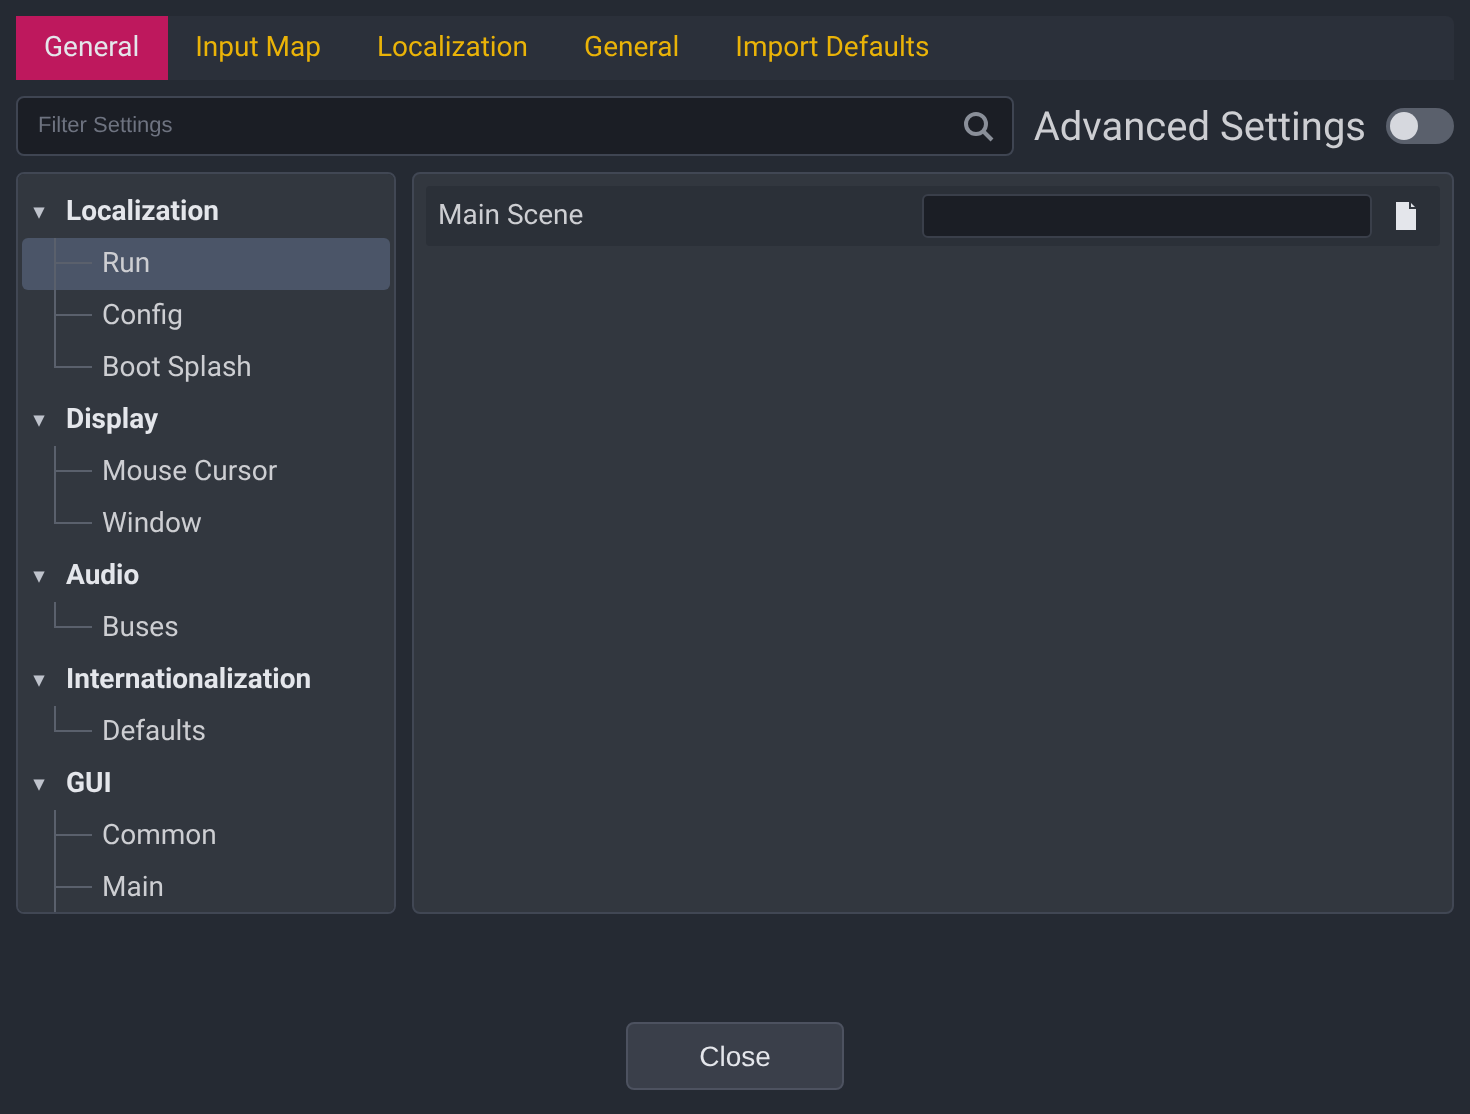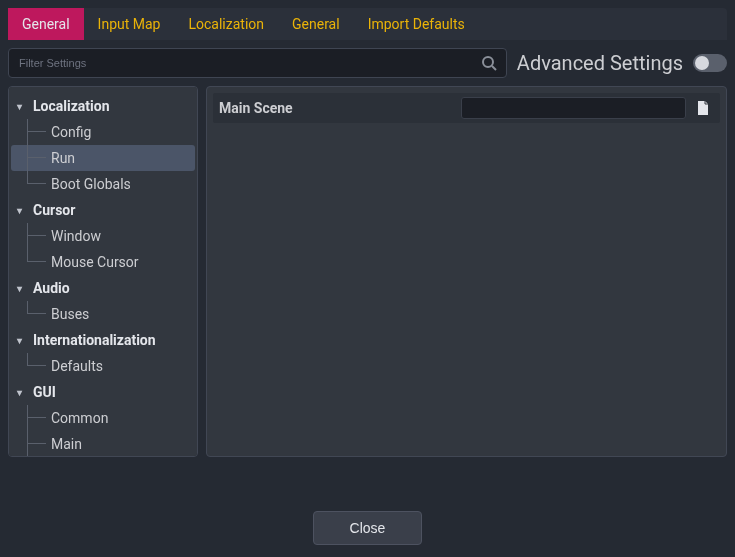--- a/index.html
+++ b/index.html
@@ -145,21 +145,21 @@
   padding: 6px;
   overflow-y: auto;
 }
 .row {
   display: flex;
   align-items: center;
   background: #2b3038;
   border-radius: 2px;
   padding: 4px 6px;
 }
-.row-label { flex: 1; color: #cdced2; font-weight: bold; }
+.row-label { flex: 1; color: #cdced2; }
 .row-value {
   width: 225px;
   height: 22px;
   background: #1b1e25;
   border: 1px solid #3a3f4a;
   border-radius: 3px;
   margin-right: 6px;
 }
 .file-btn {
   width: 22px; height: 22px;
@@ -210,31 +210,31 @@
   <div class="toggle"></div>
 </div>
 
 <div class="main">
   <div class="sidebar">
       <div class="category">
         <span class="chevron">▾</span>
         <span>Localization</span>
       </div>
       <div>
+        <div class="tree-item selected">Run</div>
         <div class="tree-item">Config</div>
-        <div class="tree-item selected">Run</div>
-        <div class="tree-item">Boot Globals</div>
-      </div>
-      <div class="category">
-        <span class="chevron">▾</span>
-        <span>Cursor</span>
-      </div>
-      <div>
+        <div class="tree-item">Boot Splash</div>
+      </div>
+      <div class="category">
+        <span class="chevron">▾</span>
+        <span>Display</span>
+      </div>
+      <div>
+        <div class="tree-item">Mouse Cursor</div>
         <div class="tree-item">Window</div>
-        <div class="tree-item">Mouse Cursor</div>
       </div>
       <div class="category">
         <span class="chevron">▾</span>
         <span>Audio</span>
       </div>
       <div>
         <div class="tree-item">Buses</div>
       </div>
       <div class="category">
         <span class="chevron">▾</span>

